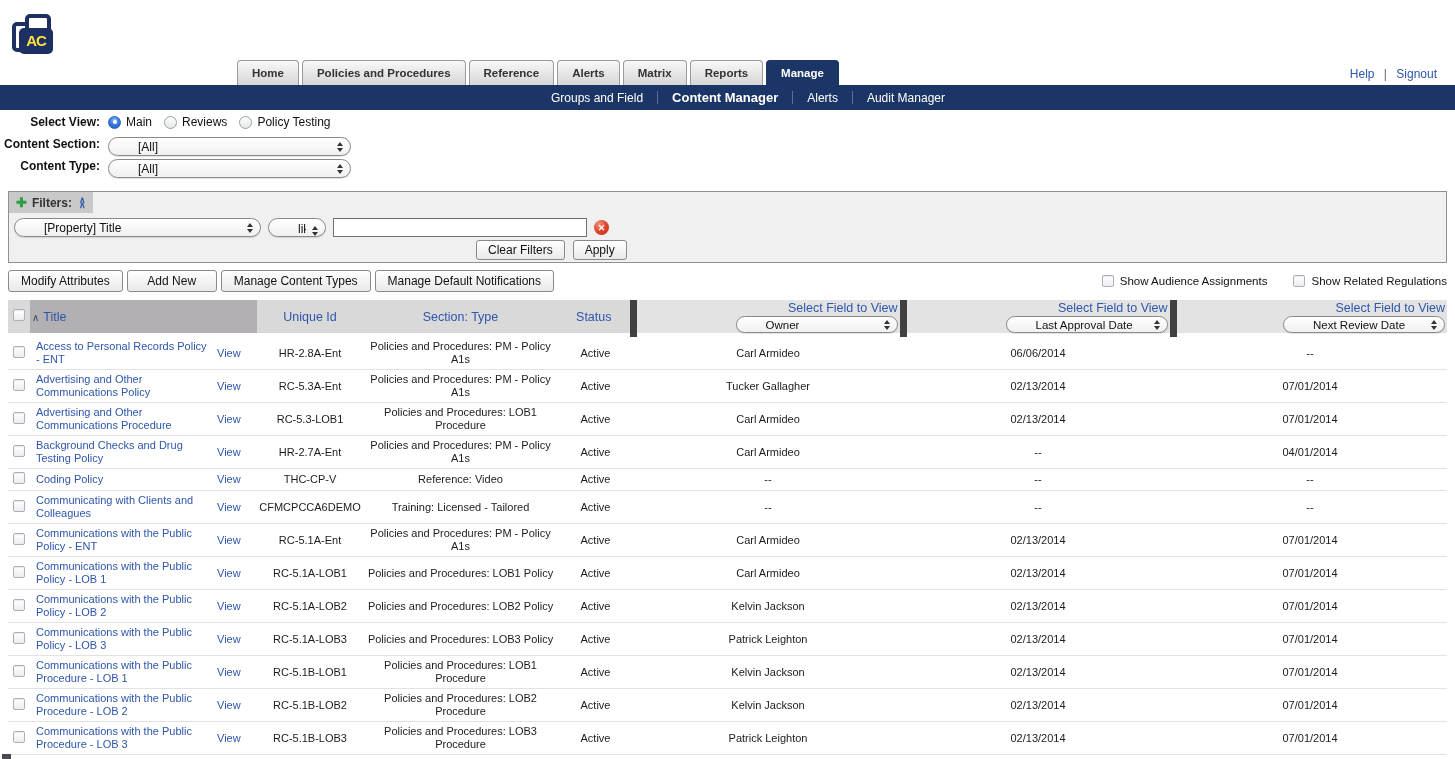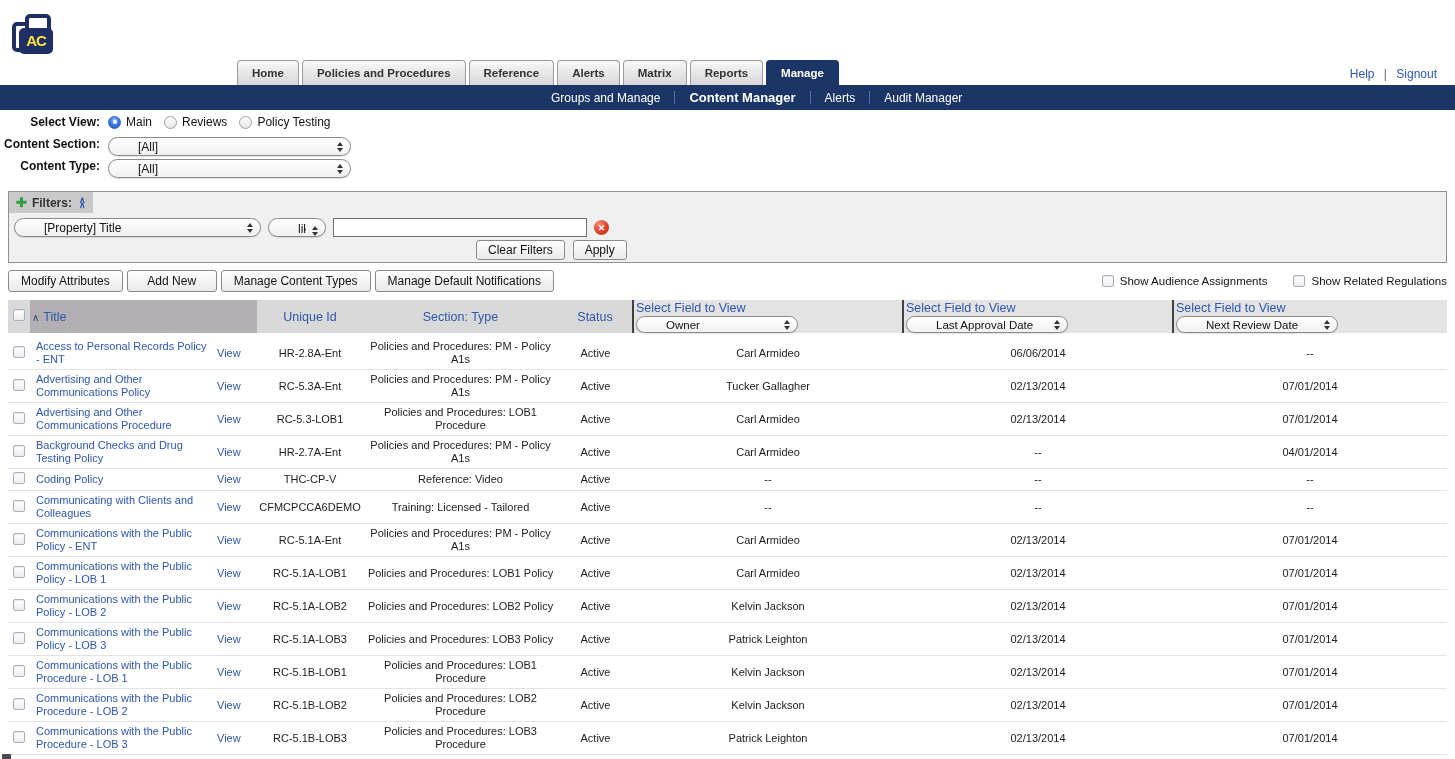--- a/index.html
+++ b/index.html
@@ -89,21 +89,21 @@
          background:linear-gradient(#ffffff,#ededed); box-shadow:inset 0 1px 1px rgba(0,0,0,0.08);
          cursor:pointer; flex:none; }
 
   
   table.grid { border-collapse:collapse; table-layout:fixed; width:1439px; margin:8px 8px 0; font-size:11px; }
   .grid th { font-weight:normal; color:#2e56ab; font-size:12.5px; height:33px; border-bottom:4px solid #fff;
              padding:0 2px; cursor:pointer; }
   .grid th.h-check { background:#d9d9d9; }
   .grid th.h-title { background:#b3b0b3; text-align:left; }
   .grid th.h-mid { background:#d9d9d9; text-align:center; }
-  .grid th.h-select { background:#e3e3e3; border-left:2px solid #404040; text-align:left; vertical-align:top; padding-top:1px; }
+  .grid th.h-select { background:#e3e3e3; border-left:7px solid #404040; text-align:right; vertical-align:top; padding-top:1px; }
   .sort-caret { color:#3a4663; font-size:10px; margin-right:4px; }
   .sfv-label { display:block; font-size:12.5px; color:#2e56ab; margin-bottom:1px; }
   .h-select .msel { width:162px; height:17px; margin:0 auto; font-size:11.5px; }
   .grid td { border-bottom:1px solid #e2e2e2; padding:3px 2px; vertical-align:middle; color:#1c1c1c; line-height:13px; }
   .grid td.c { text-align:center; }
   .grid td.cell-check { text-align:center; }
   .grid td.cell-title { padding-left:6px; }
   .link { color:#2e56ab; text-decoration:none; cursor:pointer; }
   .plain-title { color:#1c1c1c; }
 
@@ -132,21 +132,21 @@
       <div class="tab">Policies and Procedures</div>
       <div class="tab">Reference</div>
       <div class="tab">Alerts</div>
       <div class="tab">Matrix</div>
       <div class="tab">Reports</div>
       <div class="tab active">Manage</div>
     </nav>
   </header>
 
   <nav class="subnav">
-    <span class="subnav-item">Groups and Manage</span>
+    <span class="subnav-item">Groups and Field</span>
     <span class="subnav-sep"></span>
     <span class="subnav-item active">Content Manager</span>
     <span class="subnav-sep"></span>
     <span class="subnav-item">Alerts</span>
     <span class="subnav-sep"></span>
     <span class="subnav-item">Audit Manager</span>
   </nav>
 
   <section class="view-controls">
     <div class="form-row">

